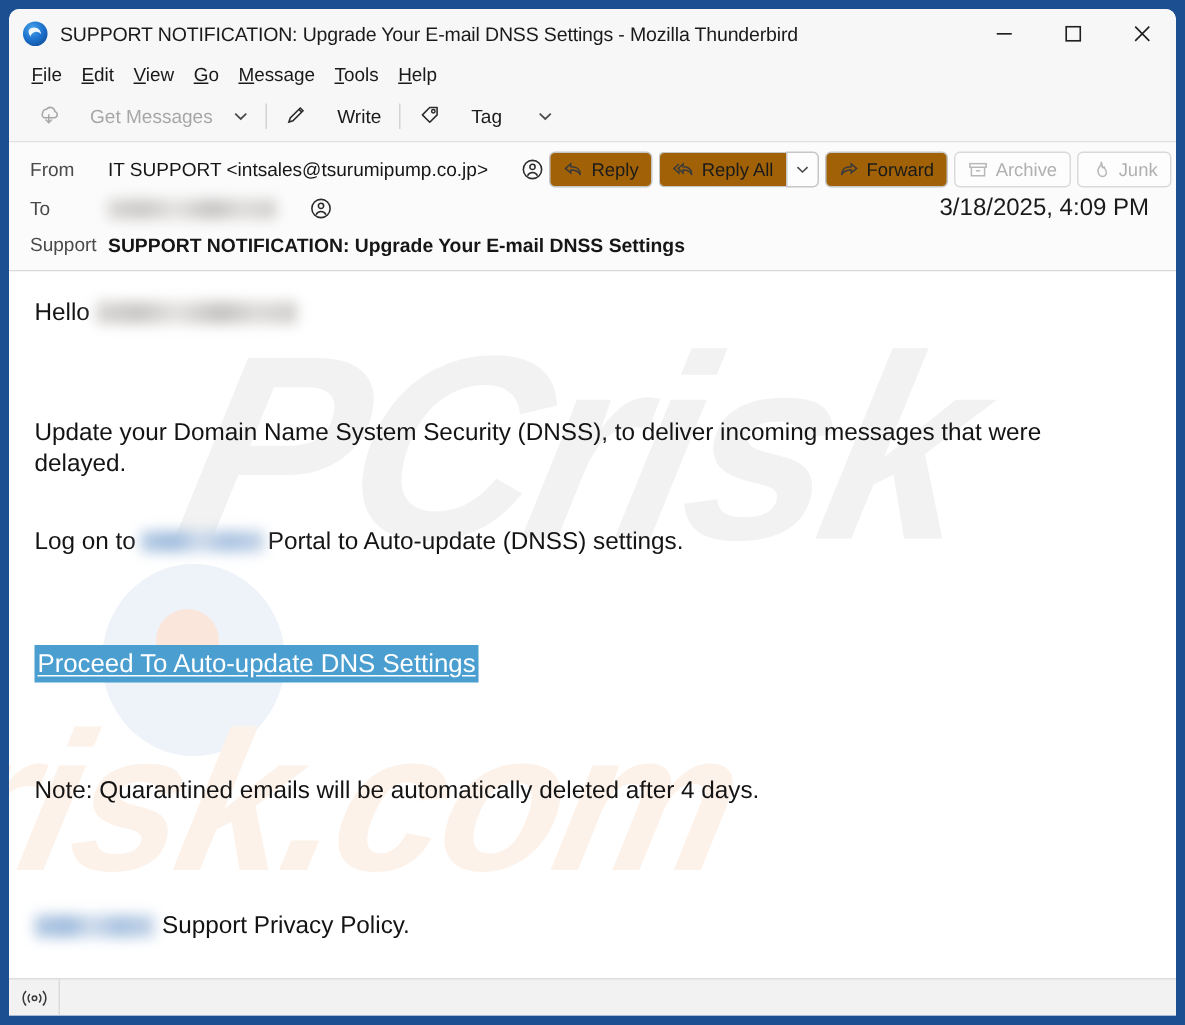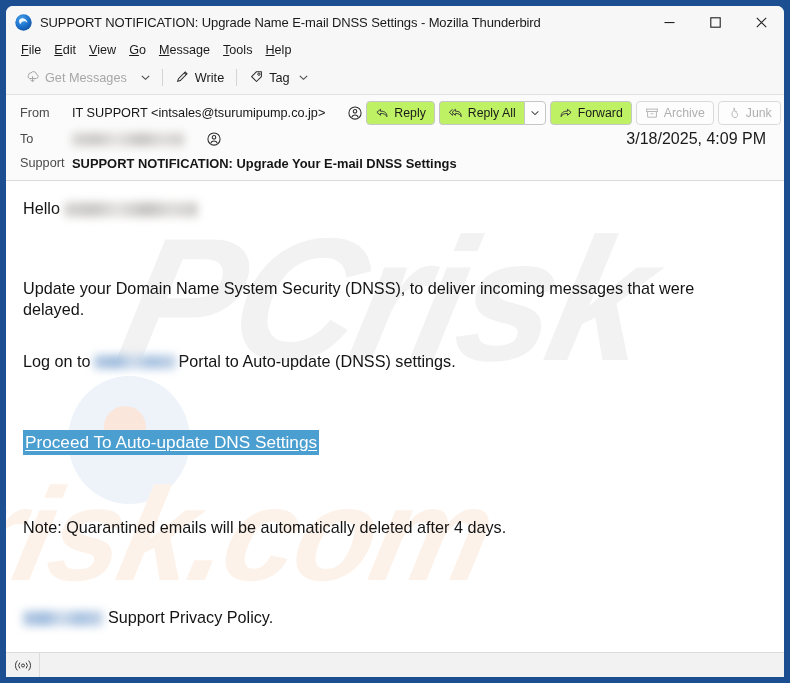--- a/index.html
+++ b/index.html
@@ -76,21 +76,21 @@
   .toolbar {
     height: 34px;
     background: #f7f7f7;
     display: flex;
     align-items: center;
     padding-left: 12px;
     flex: 0 0 auto;
     border-bottom: 1px solid #e1e1e1;
   }
   .tool-btn {
-    display: flex; align-items: center; gap: 5px;
+    display: flex; align-items: center; gap: 20px;
     padding: 4px 7px;
     border-radius: 4px;
     font-size: 12.7px;
     color: #1a1a1a;
     white-space: nowrap;
   }
   .tool-btn.disabled { color: #a7a7a7; }
   .tool-sep {
     width: 1px; height: 17px;
     background: #d4d4d4;
@@ -142,21 +142,21 @@
     display: flex;
     align-items: center;
     gap: 0;
     padding-right: 2px;
   }
   .act-btn {
     display: flex; align-items: center; gap: 5px;
     height: 24px;
     padding: 0 8px;
     border: 1px solid #c6c6c6;
-    background: #bef264;
+    background: #a16207;
     border-radius: 4px;
     font-size: 12.3px;
     color: #1a1a1a;
     white-space: nowrap;
     margin-left: 4px;
   }
   .act-btn.disabled { color: #b0b0b0; border-color: #dadada; background: #fdfdfd; }
   .act-group {
     display: flex;
     margin-left: 4px;
@@ -299,21 +299,21 @@
             <stop offset="55%" stop-color="#1e74cf"></stop>
             <stop offset="100%" stop-color="#11509e"></stop>
           </radialGradient>
         </defs>
         <circle cx="8.5" cy="8.5" r="8.2" fill="url(#tbg)"></circle>
         <path d="M4.2 6.0 C5.6 4.3 8.0 3.9 9.9 4.9 C11.4 5.7 12.3 7.2 12.4 8.9
                  C11.6 7.8 10.4 7.1 9.0 7.2 C7.2 7.3 5.8 8.6 5.4 10.3
                  C4.4 9.2 3.8 7.6 4.2 6.0 Z" fill="#ffffff" opacity="0.93"></path>
       </svg>
     </span>
-    <span class="tb-title">SUPPORT NOTIFICATION: Upgrade Name E-mail DNSS Settings - Mozilla Thunderbird</span>
+    <span class="tb-title">SUPPORT NOTIFICATION: Upgrade Your E-mail DNSS Settings - Mozilla Thunderbird</span>
     <div class="tb-controls">
       <div class="tb-btn">
         <svg width="11" height="11" viewBox="0 0 11 11">
             <rect x="0.5" y="5" width="10" height="1.1" fill="#202020"></rect>
           </svg>
       </div>
       <div class="tb-btn">
         <svg width="11" height="11" viewBox="0 0 11 11">
             <rect x="0.8" y="0.8" width="9.4" height="9.4" fill="none" stroke="#202020" stroke-width="1.1"></rect>
           </svg>

